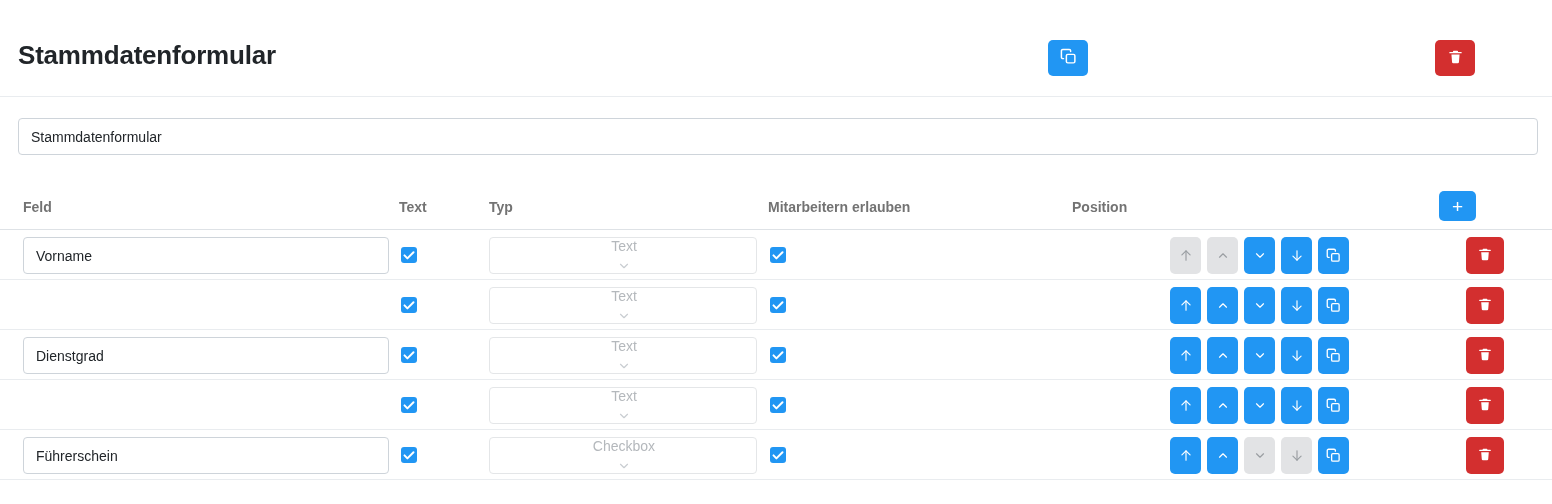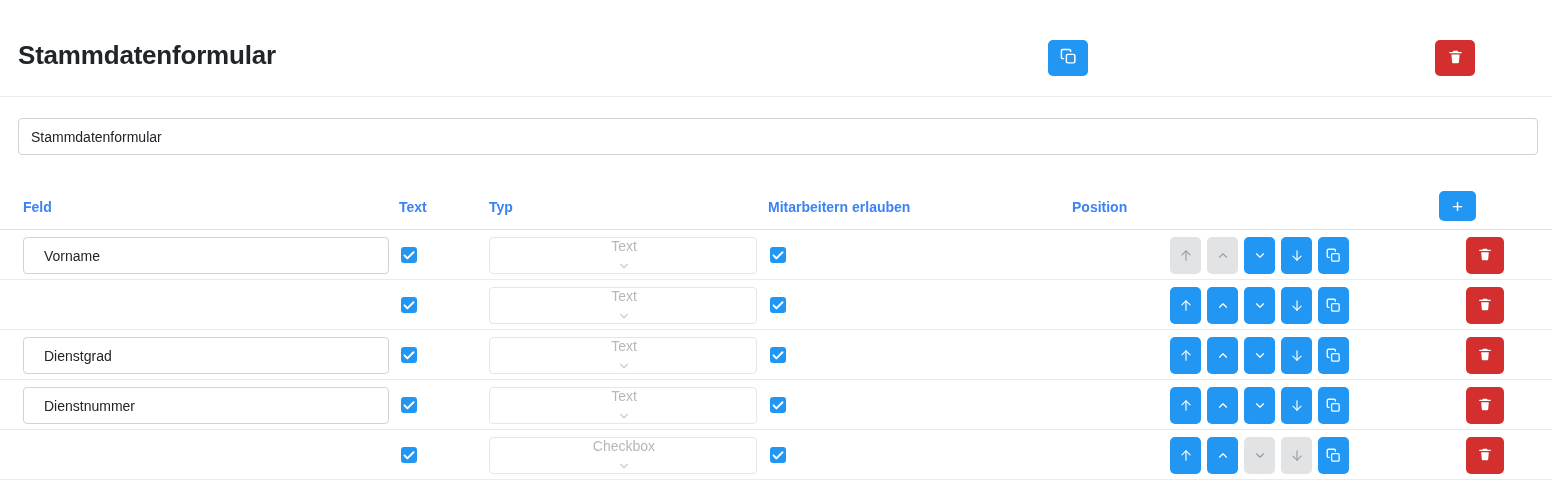--- a/index.html
+++ b/index.html
@@ -100,21 +100,21 @@
   }
   .thead {
     height: 48px;
     border-bottom: 1px solid #dee2e6;
   }
   .th {
     position: absolute;
     top: 17px;
     font-size: 14px;
     font-weight: bold;
-    color: #3b82f6;
+    color: #737373;
     white-space: nowrap;
   }
   .c-feld   { left: 23px; }
   .c-aktiv  { left: 399px; }
   .c-typ    { left: 489px; }
   .c-mit    { left: 768px; }
   .c-pos    { left: 1072px; }
 
   .add-btn {
     position: absolute;
@@ -137,21 +137,21 @@
 
   
   .field-input {
     position: absolute;
     left: 23px;
     top: 7px;
     width: 366px;
     height: 37px;
     border: 1px solid #ced4da;
     border-radius: 4px;
-    padding: 0 20px;
+    padding: 0 12px;
     font-size: 14px;
     font-family: "Liberation Sans", sans-serif;
     color: #212529;
     background: #fff;
     outline: none;
   }
 
   .cbx {
     position: absolute;
     top: 17px;
@@ -460,21 +460,20 @@
       <span>
         <svg width="14" height="15" viewBox="0 0 24 24" fill="#ffffff">
           <path d="M9 2h6a1 1 0 0 1 1 1v1h5a1 1 0 1 1 0 2H3a1 1 0 0 1 0-2h5V3a1 1 0 0 1 1-1z"></path>
           <path d="M5.5 8h13l-1 12.2A2 2 0 0 1 15.5 22h-7a2 2 0 0 1-2-1.8L5.5 8z"></path>
         </svg>
       </span>
     </button>
   </div>
 
   <div class="trow">
-    <input class="field-input" type="text" value="Dienstnummer" style="">
 
     <span class="cbx aktiv">
       <svg width="16" height="16" viewBox="0 0 16 16" fill="none" stroke="#ffffff" stroke-width="2" stroke-linecap="round" stroke-linejoin="round">
         <path d="M3.5 8.4l2.9 3 6.1-6.2"></path>
       </svg>
     </span>
 
     <div class="typ-select">
       <span class="typ-label">Text</span>
       <span class="typ-caret">
@@ -525,20 +524,21 @@
       <span>
         <svg width="14" height="15" viewBox="0 0 24 24" fill="#ffffff">
           <path d="M9 2h6a1 1 0 0 1 1 1v1h5a1 1 0 1 1 0 2H3a1 1 0 0 1 0-2h5V3a1 1 0 0 1 1-1z"></path>
           <path d="M5.5 8h13l-1 12.2A2 2 0 0 1 15.5 22h-7a2 2 0 0 1-2-1.8L5.5 8z"></path>
         </svg>
       </span>
     </button>
   </div>
 
   <div class="trow">
+    <input class="field-input" type="text" value="Führerschein" style="">
 
     <span class="cbx aktiv">
       <svg width="16" height="16" viewBox="0 0 16 16" fill="none" stroke="#ffffff" stroke-width="2" stroke-linecap="round" stroke-linejoin="round">
         <path d="M3.5 8.4l2.9 3 6.1-6.2"></path>
       </svg>
     </span>
 
     <div class="typ-select">
       <span class="typ-label">Checkbox</span>
       <span class="typ-caret">

